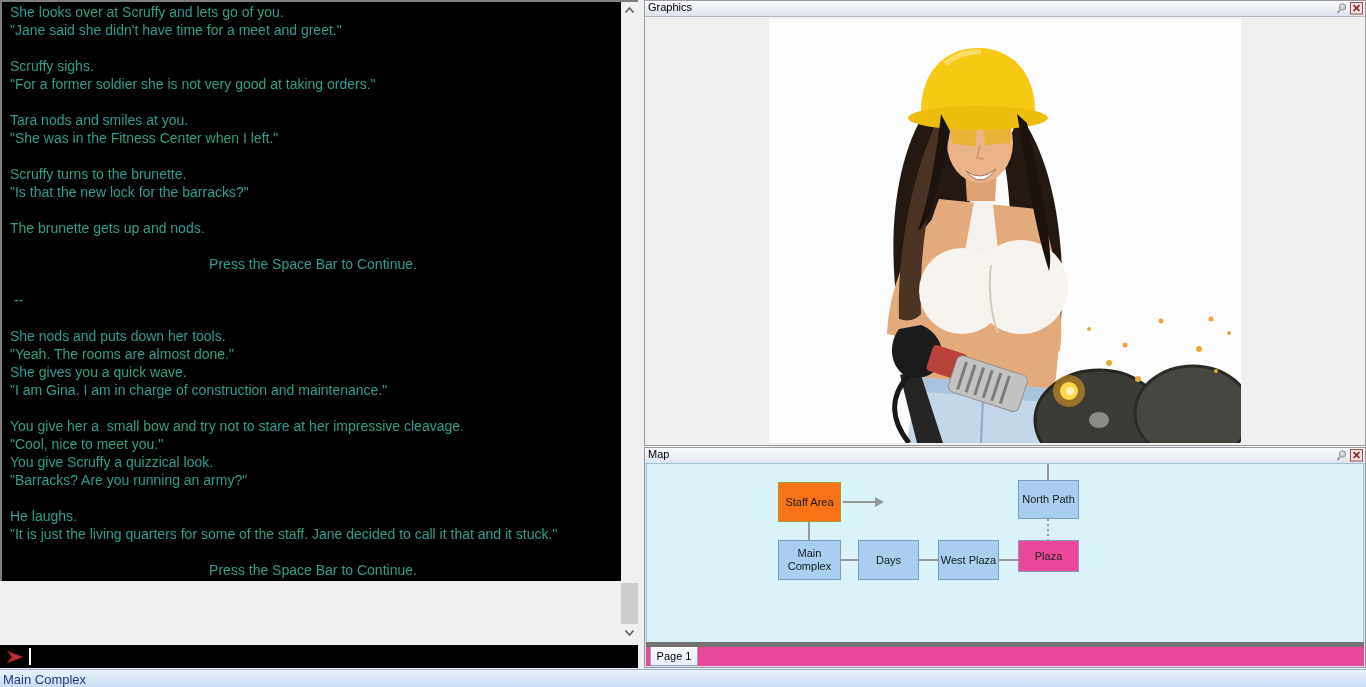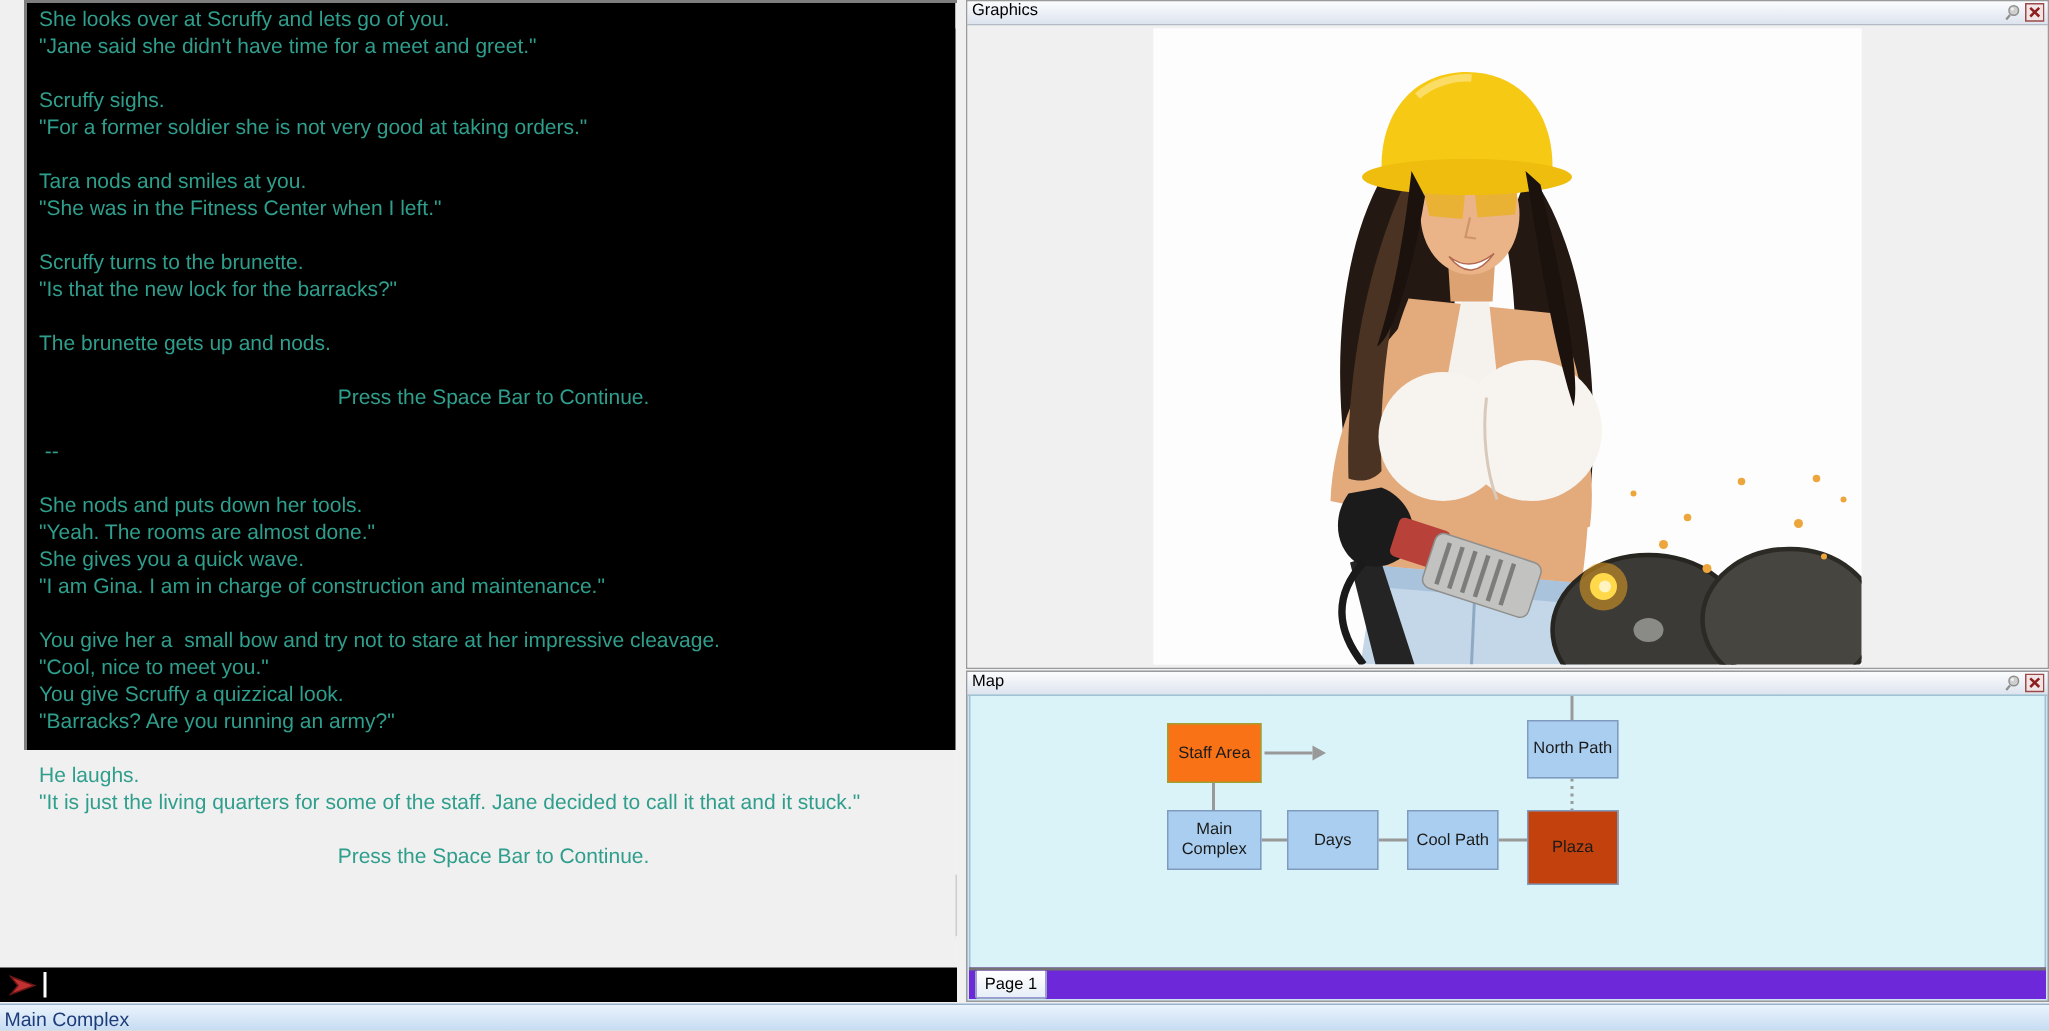--- a/index.html
+++ b/index.html
@@ -1,20 +1,20 @@
 <!DOCTYPE html>
 <html><head>
 <meta charset="utf-8">
 <style>
   html,body{margin:0;padding:0;background:#d4d0c8;}
   #app{position:relative;width:1366px;height:687px;background:#f0f0f0;
        font-family:"Liberation Sans",sans-serif;overflow:hidden;}
 
   
-  #story{position:absolute;left:16px;top:0;width:638px;height:500px;background:#000;
+  #story{position:absolute;left:0;top:0;width:638px;height:581px;background:#000;
          border-top:2px solid #7e7e7e;border-left:2px solid #7e7e7e;box-sizing:border-box;}
   #story-lines{position:absolute;left:8px;top:1px;right:22px;
                font-size:14px;line-height:18px;white-space:pre-wrap;}
   .story-line{min-height:18px;}
   .story-line.center{text-align:center;}
 
   
   #story-scrollbar{position:absolute;right:0;top:0;width:17px;height:639px;background:#f1f1f1;}
   .sb-btn{position:absolute;left:0;width:17px;height:17px;background:#f1f1f1;
           display:flex;align-items:center;justify-content:center;}
@@ -40,21 +40,21 @@
   #photo-area{position:absolute;left:124px;top:2px;width:472px;height:424px;background:#fdfdfd;}
 
   
   #map-canvas{position:absolute;left:1px;top:15px;width:718px;height:186px;
               background:#d9f3f8;border:1px solid #9fc3d2;box-sizing:border-box;}
   #map-lines{position:absolute;left:0;top:0;}
   .map-node{position:absolute;box-sizing:border-box;border:1px solid #7f9cbf;
             display:flex;align-items:center;justify-content:center;text-align:center;
             font-size:11px;line-height:13px;color:#1a1a1a;padding:1px;cursor:default;}
   #map-tabbar{position:absolute;left:1px;right:1px;bottom:1px;height:19px;
-              background:#6d28d9;border-top:2px solid #737373;}
+              background:#ec4899;border-top:5px solid #737373;}
   #map-tab{position:absolute;left:4px;top:0;width:46px;height:18px;
            background:linear-gradient(#ffffff,#e7eef7);border:1px solid #93a9c0;border-top:none;
            border-radius:0 0 2px 2px;display:flex;align-items:center;justify-content:center;
            font-size:11px;color:#000;}
 
   
   #status-bar{position:absolute;left:0;top:669px;width:1366px;height:18px;box-sizing:border-box;
               background:linear-gradient(#eaf3fc,#c6dcf3);border-top:1px solid #98b1d0;
               font-size:13px;}
   #status-location{position:absolute;left:3px;top:2px;}
@@ -222,22 +222,22 @@
           <line x1="272" y1="96" x2="291" y2="96" stroke="#999999" stroke-width="2"></line>
           <line x1="352" y1="96" x2="371" y2="96" stroke="#999999" stroke-width="2"></line>
           <line x1="401" y1="0" x2="401" y2="16" stroke="#999999" stroke-width="2"></line>
           <line x1="401" y1="55" x2="401" y2="76" stroke="#999999" stroke-width="2" stroke-dasharray="2 3"></line>
         </svg>
       <div id="map-nodes">
           <div class="map-node" style="left: 131px; top: 18px; width: 63px; height: 40px; background: #f97316; border-color: rgb(159, 160, 50);">Staff Area</div>
           <div class="map-node" style="left: 371px; top: 16px; width: 61px; height: 39px; background: rgb(170, 206, 239); border-color: rgb(127, 156, 191);">North Path</div>
           <div class="map-node" style="left: 131px; top: 76px; width: 63px; height: 40px; background: rgb(170, 206, 239); border-color: rgb(127, 156, 191);">Main Complex</div>
           <div class="map-node" style="left: 211px; top: 76px; width: 61px; height: 40px; background: rgb(170, 206, 239); border-color: rgb(127, 156, 191);">Days</div>
-          <div class="map-node" style="left: 291px; top: 76px; width: 61px; height: 40px; background: rgb(170, 206, 239); border-color: rgb(127, 156, 191);">Cool Path</div>
-          <div class="map-node" style="left: 371px; top: 76px; width: 61px; height: 50px; background: #c2410c; border-color: rgb(127, 156, 191);">Plaza</div>
+          <div class="map-node" style="left: 291px; top: 76px; width: 61px; height: 40px; background: rgb(170, 206, 239); border-color: rgb(127, 156, 191);">West Plaza</div>
+          <div class="map-node" style="left: 371px; top: 76px; width: 61px; height: 32px; background: #ec4899; border-color: rgb(127, 156, 191);">Plaza</div>
         </div>
     </div>
     <div id="map-tabbar">
       <div id="map-tab">Page 1</div>
     </div>
   </div>
 
   <div id="status-bar" style="color: rgb(29, 61, 122);">
     <span id="status-location">Main Complex</span>
   </div>

